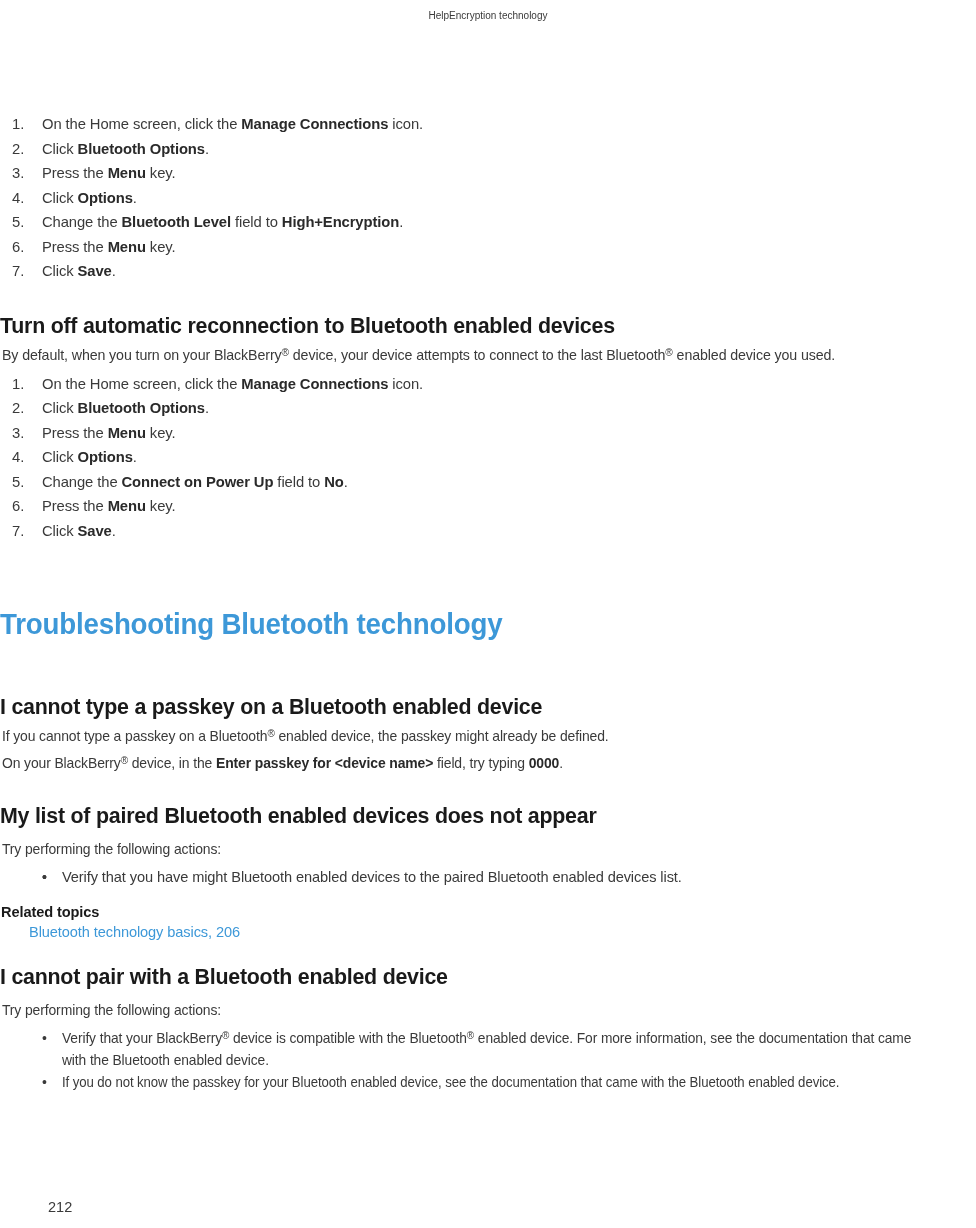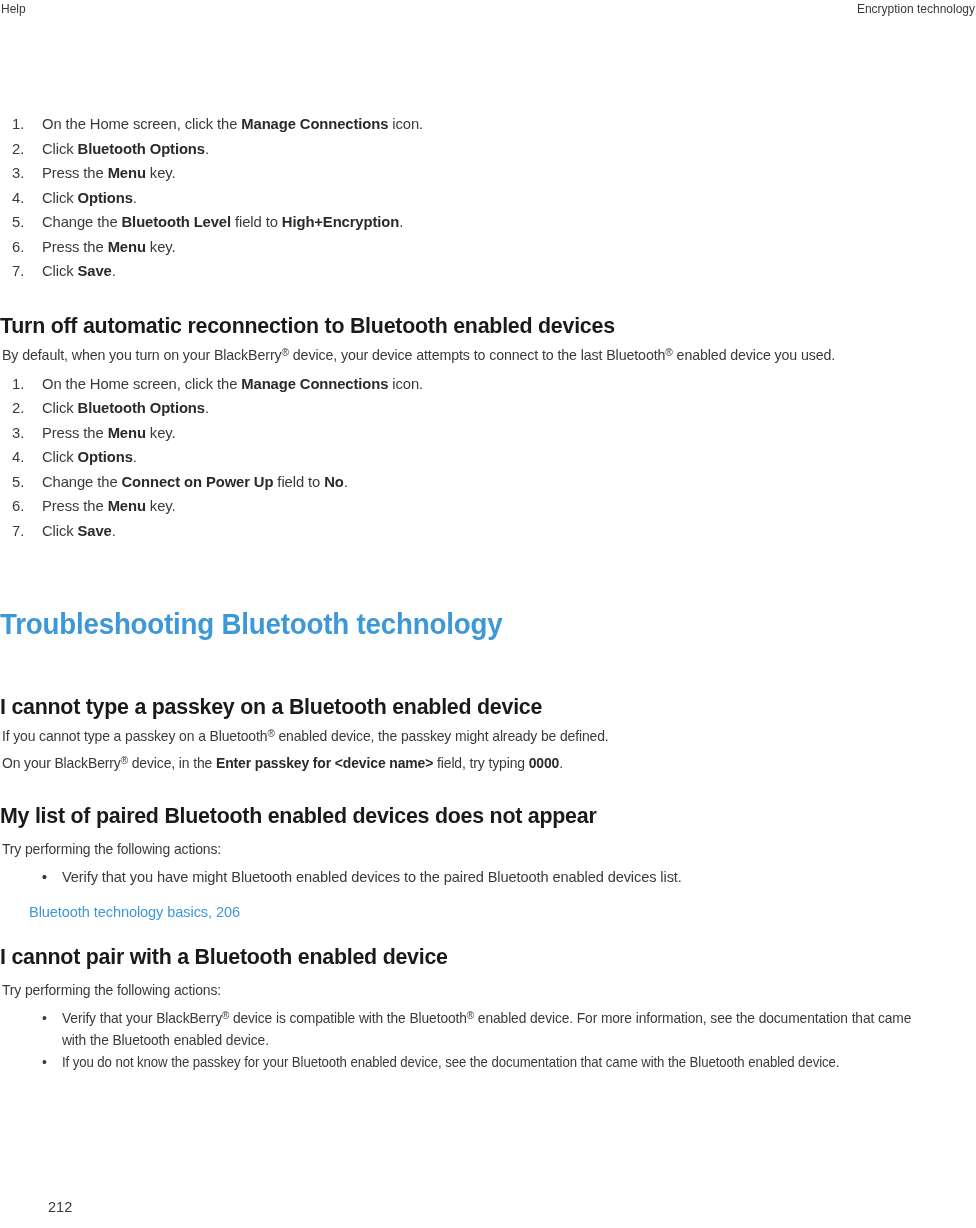--- a/index.html
+++ b/index.html
@@ -23,26 +23,26 @@
   }
 
   
   .running-header {
     position: absolute;
     top: 0;
     left: 0;
     right: 0;
     height: 24px;
     display: flex;
-    justify-content: space-between;
+    justify-content: center;
     align-items: flex-start;
-    font-size: 12px;
+    font-size: 10px;
     color: #3a3a3a;
     line-height: 17px;
-    padding-top: 1px;
+    padding-top: 7px;
   }
   .running-header .left  { padding-left: 1px; }
   .running-header .right { padding-right: 1px; text-align: right; }
 
   
   .content {
     position: absolute;
     top: 112px;
     left: 0;
     width: 976px;
@@ -247,20 +247,21 @@
     <div class="sp-10"></div>
     <p class="body tight">Try performing the following actions:</p>
     <div class="sp-6"></div>
     <ul class="bullets">
         <li><span class="dot">•</span></li>
         <li><span class="dot">•</span><span class="btext">Verify that you have might Bluetooth enabled devices to the paired Bluetooth enabled devices list.</span></li>
       </ul>
 
     <div class="sp-14"></div>
 
+    <div class="related-title">Related topics</div>
     <a class="xref" href="#">Bluetooth technology basics, 206</a>
 
     <div class="sp-20"></div>
 
     
     <h2 class="section">I cannot pair with a Bluetooth enabled device</h2>
     <div class="sp-10"></div>
     <p class="body tight">Try performing the following actions:</p>
     <div class="sp-6"></div>
     <ul class="bullets">

